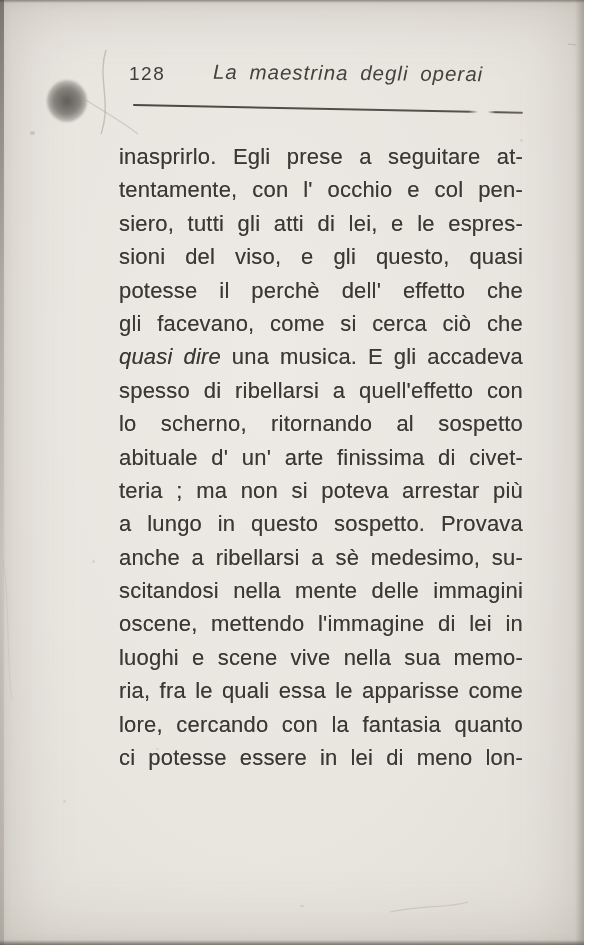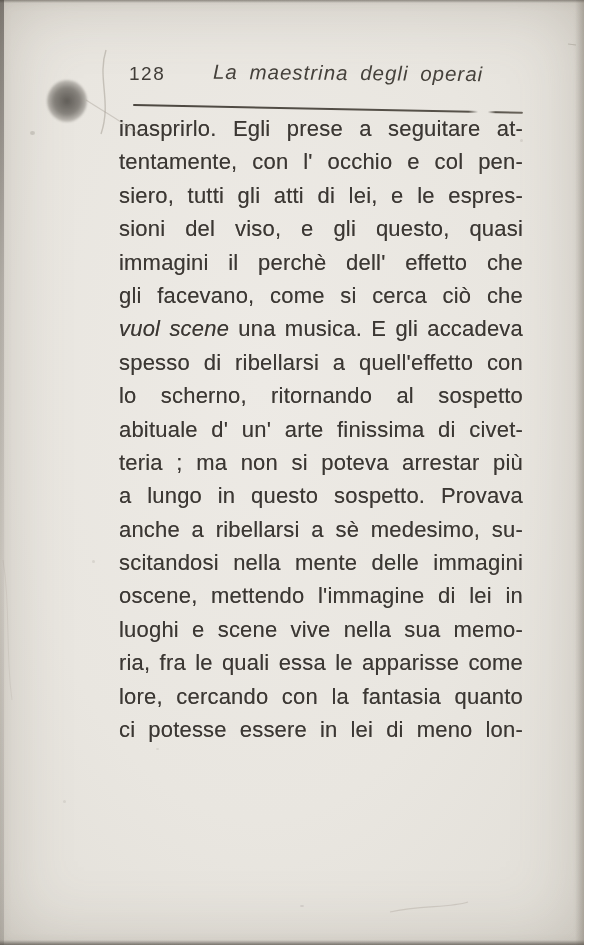--- a/index.html
+++ b/index.html
@@ -26,21 +26,21 @@
     position: absolute; left: 133px; top: 104px;
     width: 390px; height: 2px;
     background: linear-gradient(90deg,
       #4d4841 0%, #57524a 86%, rgba(87,82,74,0) 88.5%,
       rgba(87,82,74,0) 91%, #5a554d 93%, #6b655c 100%);
     transform: rotate(1.15deg); transform-origin: left center;
     border-radius: 1px;
   }
   
   .body-text {
-    position: absolute; left: 119px; top: 112px; width: 404px;
+    position: absolute; left: 119px; top: 140px; width: 404px;
   }
   .body-text .line {
     height: 33.4px; line-height: 33.4px;
     font-size: 22px; letter-spacing: .2px;
     text-align: justify; text-align-last: justify;
     white-space: normal; overflow: visible;
     text-shadow: 0 0 .5px rgba(59,55,51,.55);
   }
   .body-text .line .it { font-style: italic; }
   
@@ -83,23 +83,23 @@
 
   <span class="pagenum">128</span>
   <span class="running-title">La maestrina degli operai</span>
   <div class="header-rule"></div>
 
   <div class="body-text">
       <div class="line"><span>inasprirlo. Egli prese a seguitare at-</span></div>
       <div class="line"><span>tentamente, con l' occhio e col pen-</span></div>
       <div class="line"><span>siero, tutti gli atti di lei, e le espres-</span></div>
       <div class="line"><span>sioni del viso, e gli questo, quasi</span></div>
-      <div class="line"><span>immagini il perchè dell' effetto che</span></div>
+      <div class="line"><span>potesse il perchè dell' effetto che</span></div>
       <div class="line"><span>gli facevano, come si cerca ciò che</span></div>
-      <div class="line"><span class="it">vuol scene</span><span> una musica. E gli accadeva</span></div>
+      <div class="line"><span class="it">quasi dire</span><span> una musica. E gli accadeva</span></div>
       <div class="line"><span>spesso di ribellarsi a quell'effetto con</span></div>
       <div class="line"><span>lo scherno, ritornando al sospetto</span></div>
       <div class="line"><span>abituale d' un' arte finissima di civet-</span></div>
       <div class="line"><span>teria ; ma non si poteva arrestar più</span></div>
       <div class="line"><span>a lungo in questo sospetto. Provava</span></div>
       <div class="line"><span>anche a ribellarsi a sè medesimo, su-</span></div>
       <div class="line"><span>scitandosi nella mente delle immagini</span></div>
       <div class="line"><span>oscene, mettendo l'immagine di lei in</span></div>
       <div class="line"><span>luoghi e scene vive nella sua memo-</span></div>
       <div class="line"><span>ria, fra le quali essa le apparisse come</span></div>

